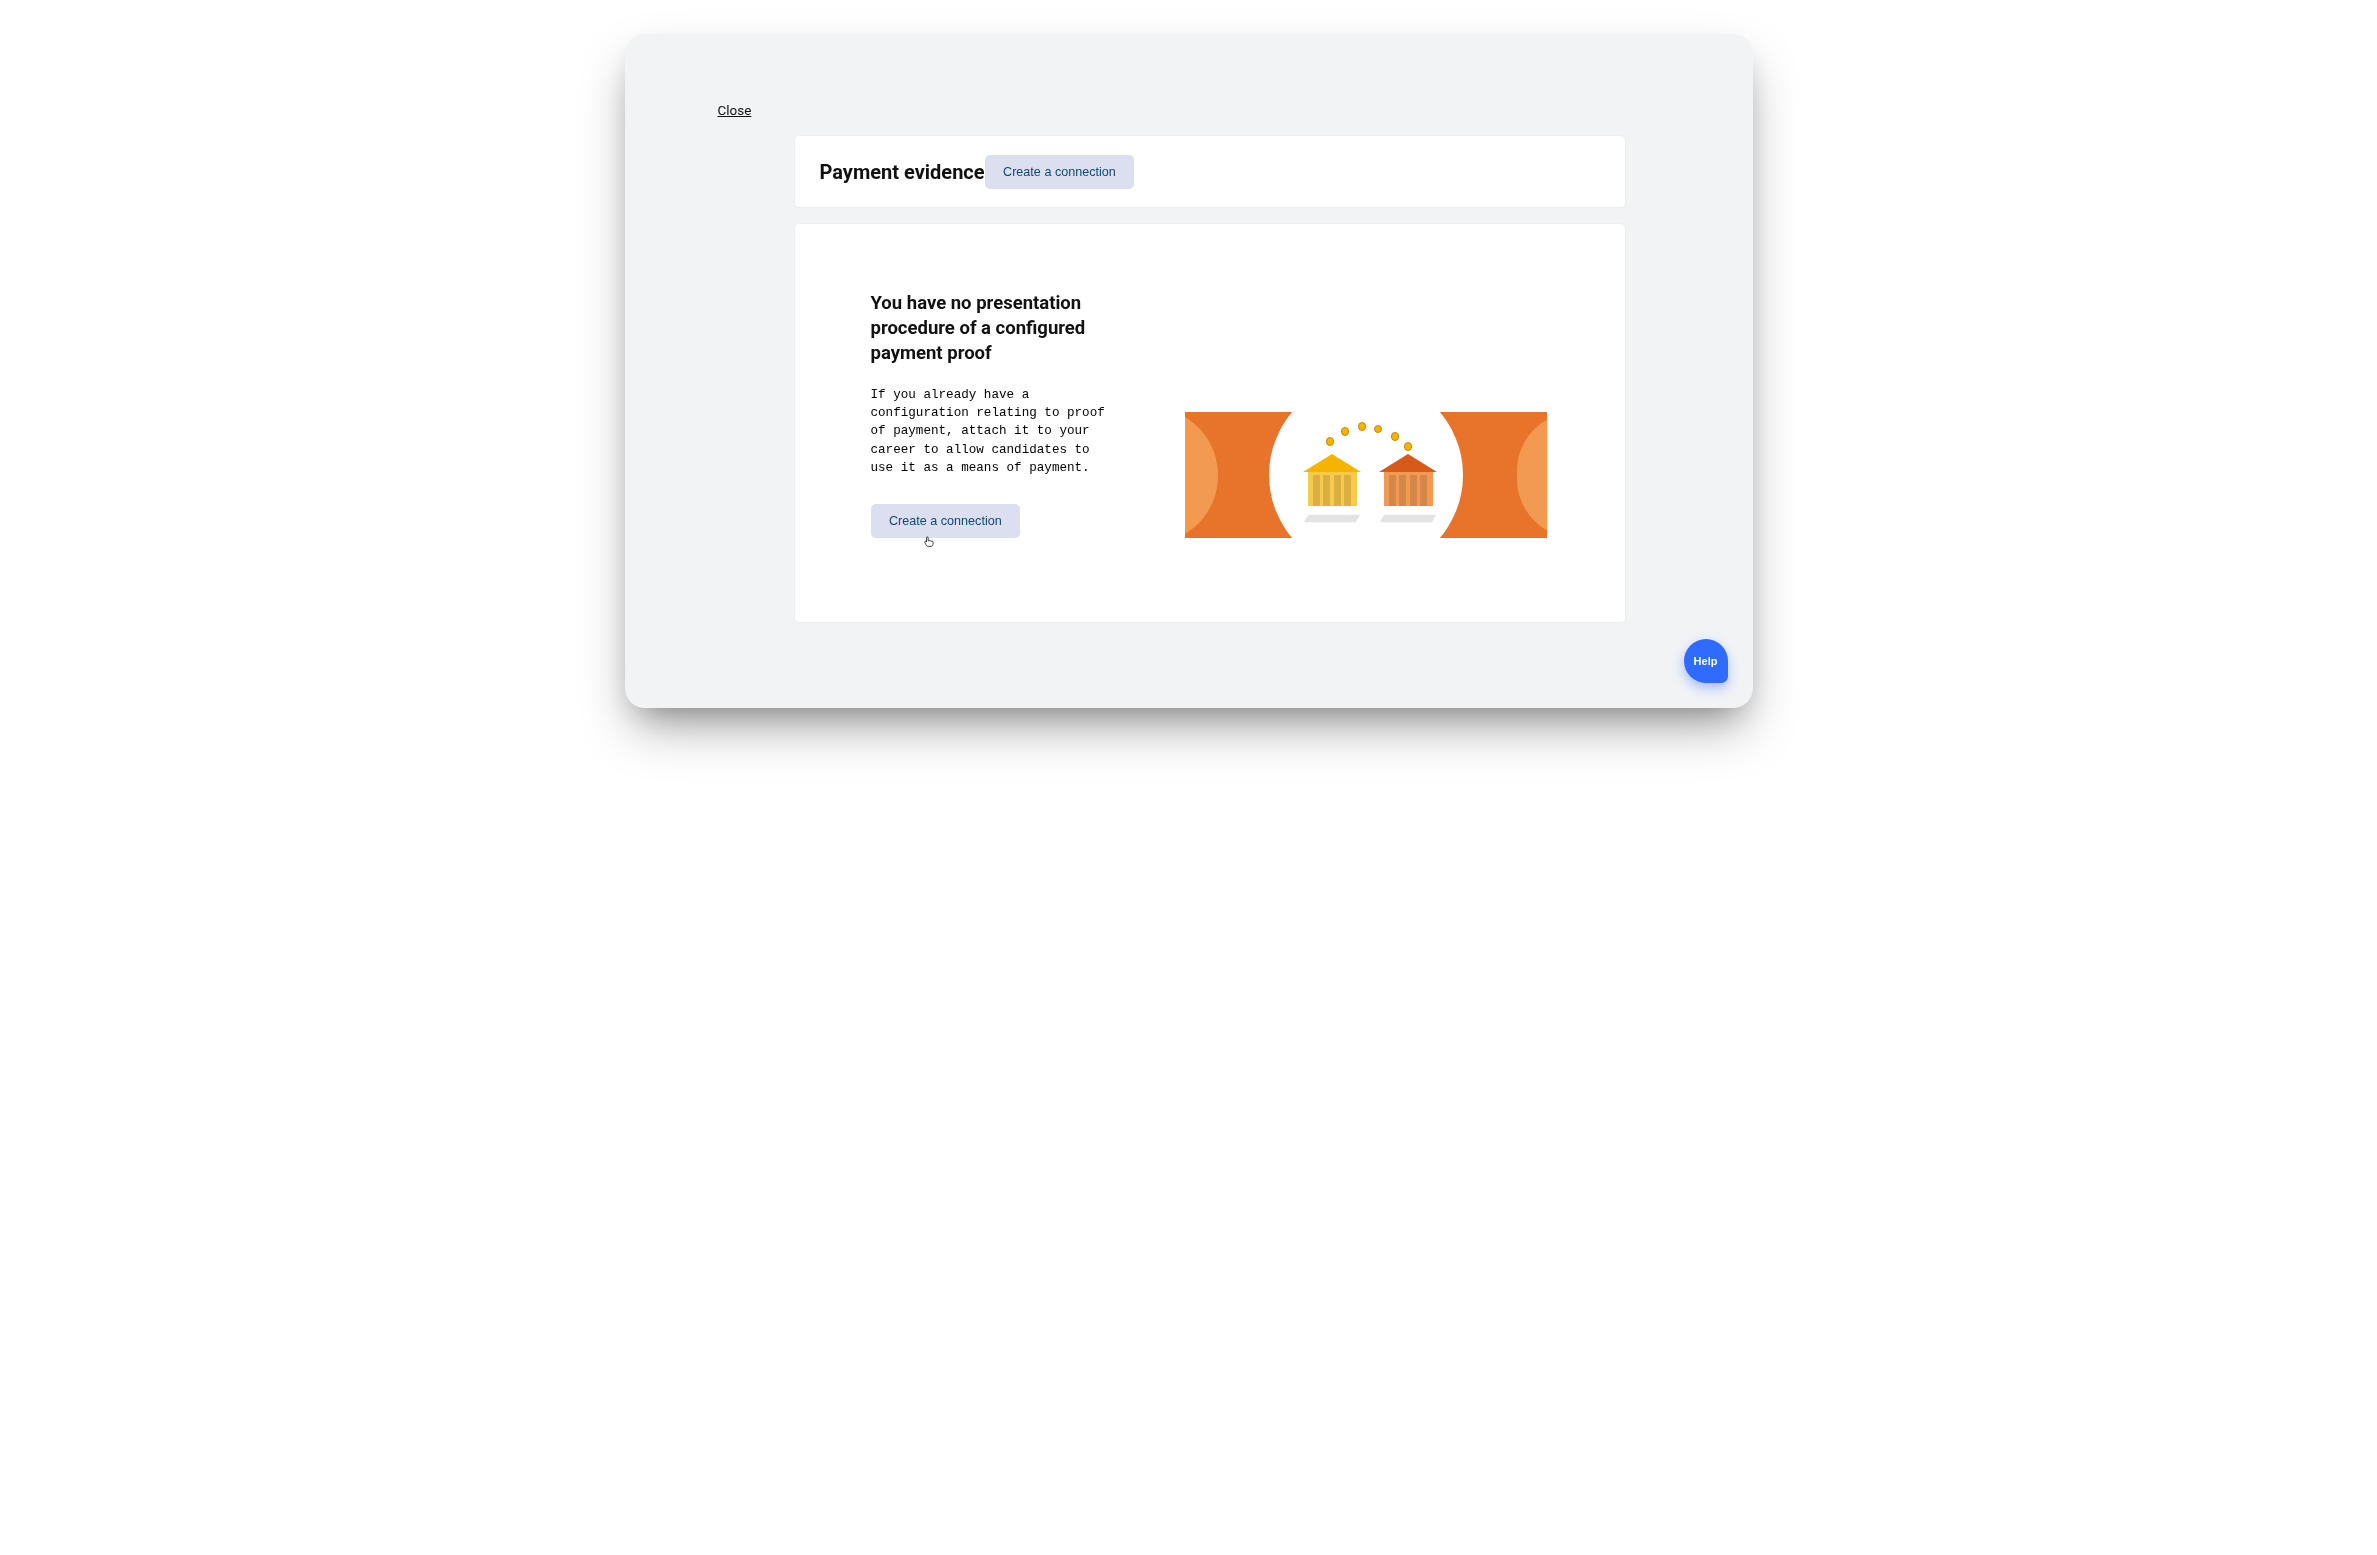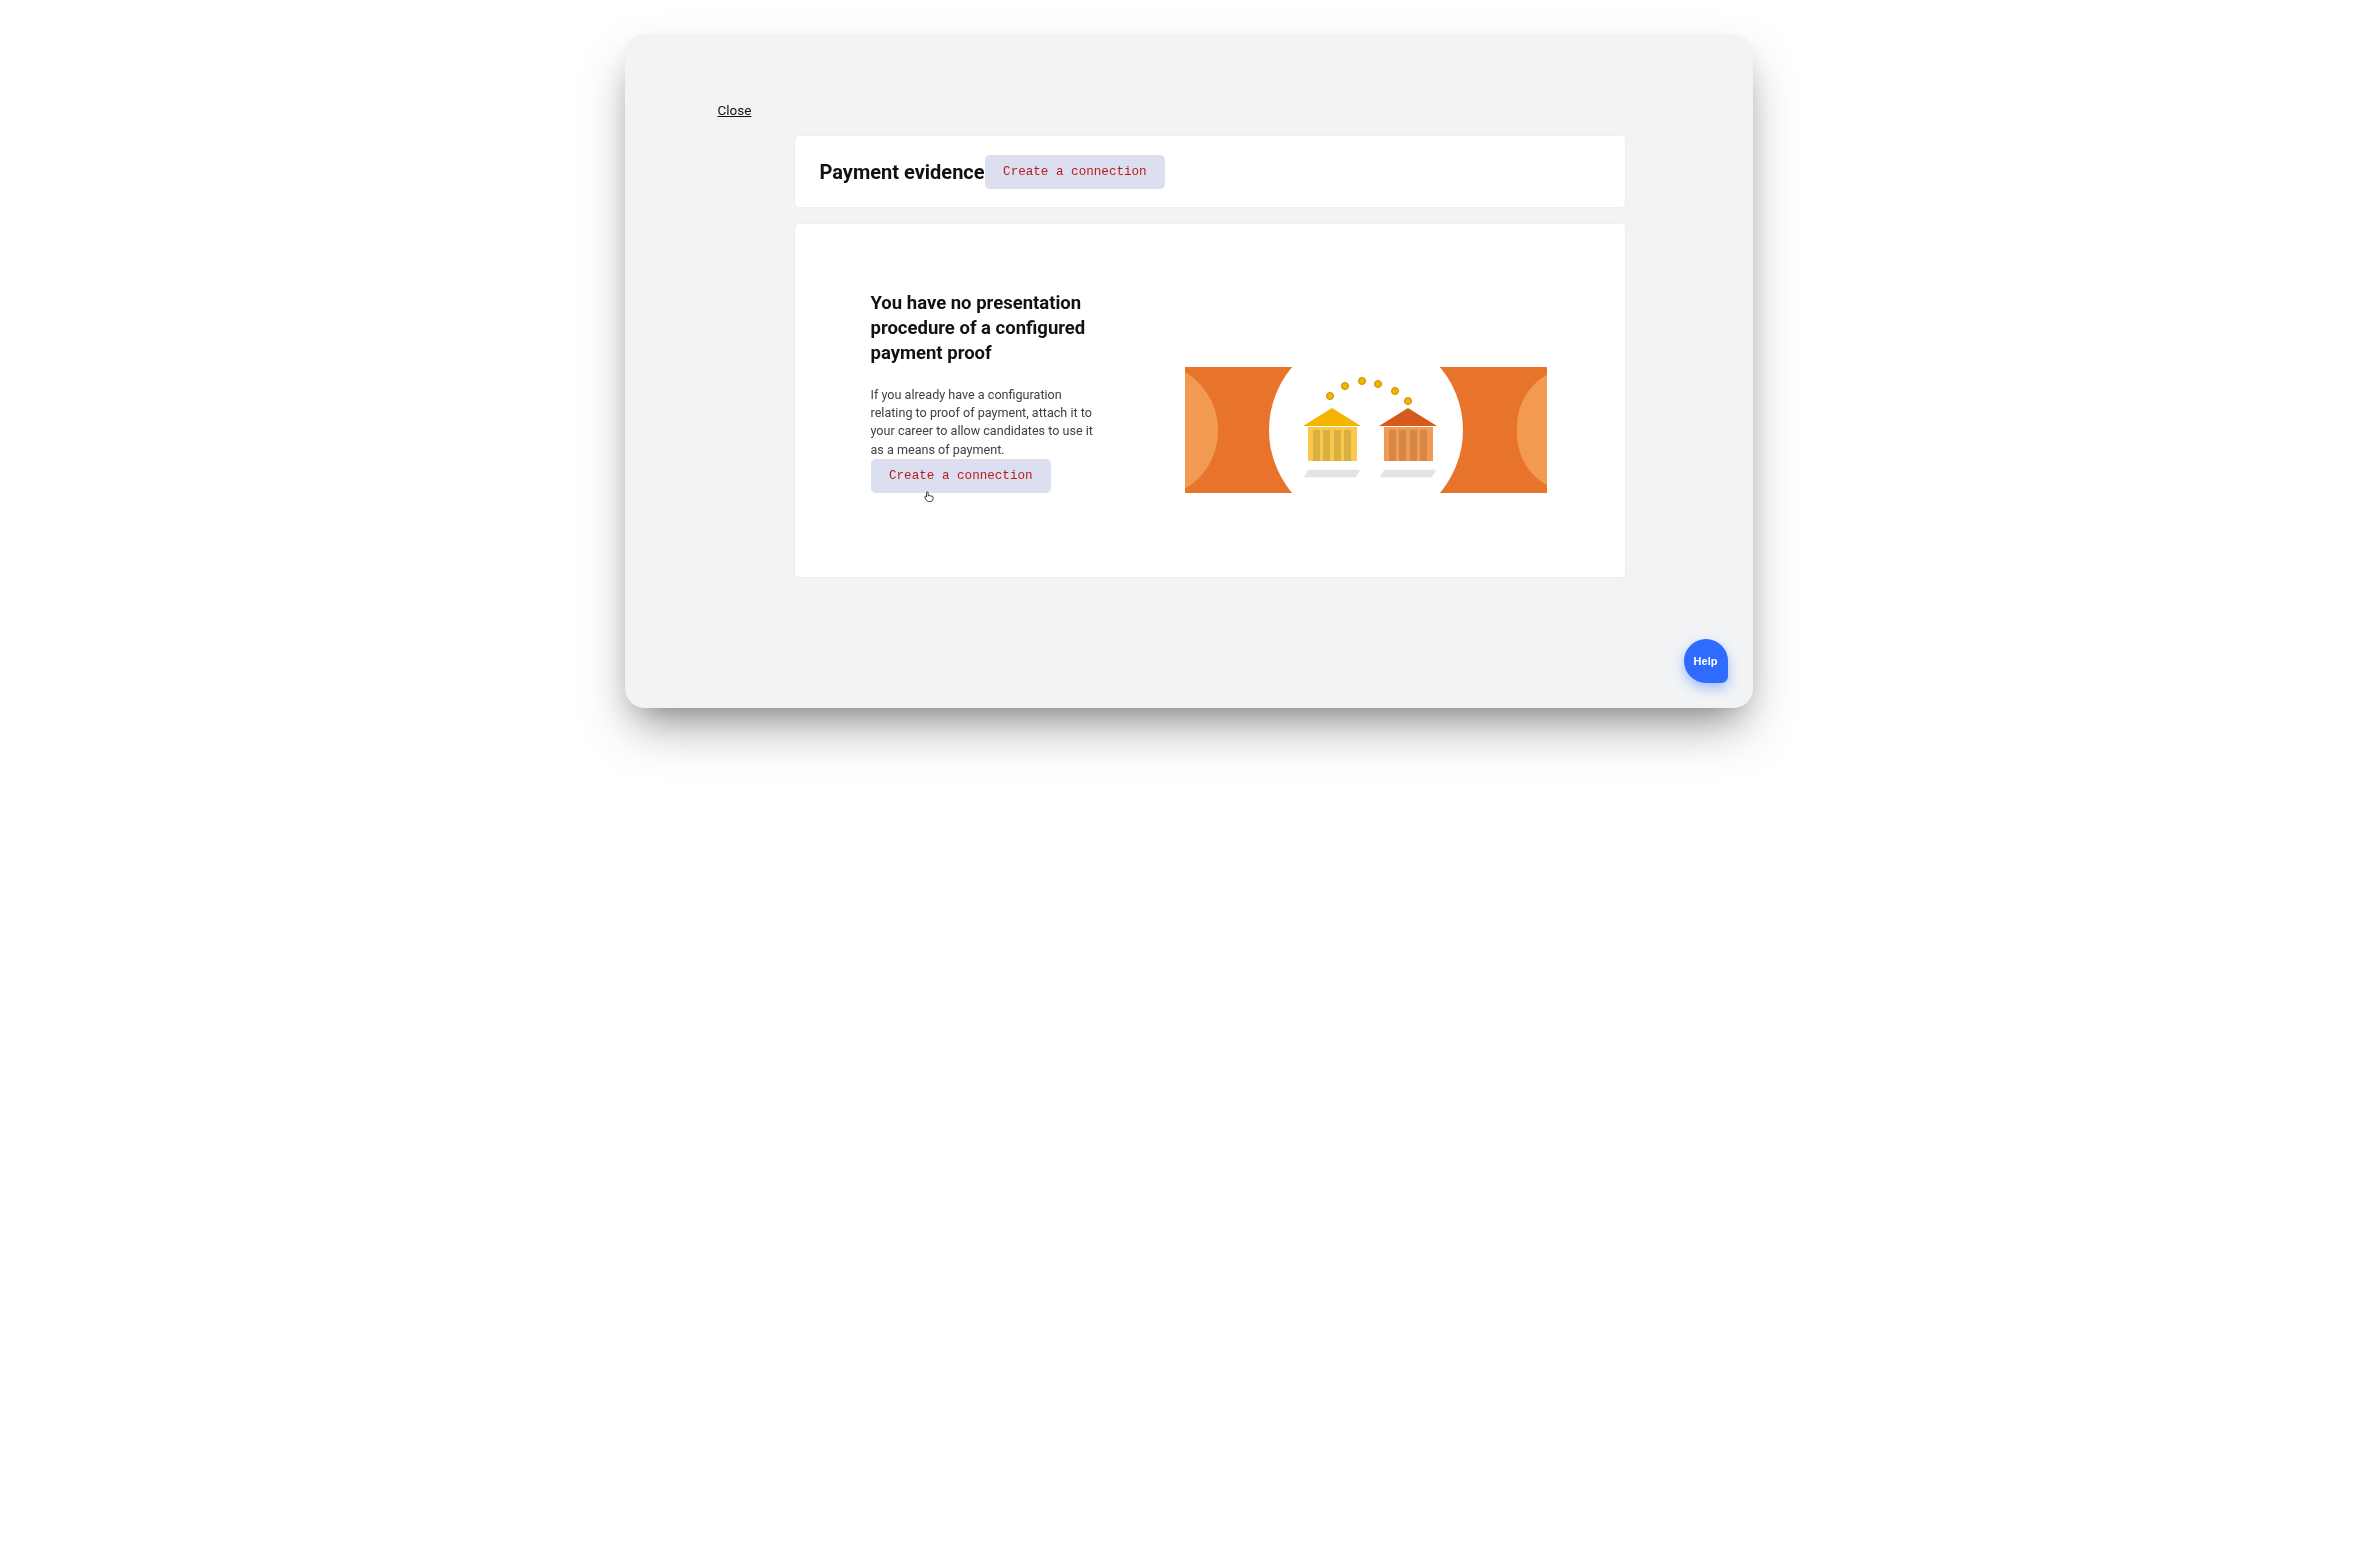--- a/index.html
+++ b/index.html
@@ -39,27 +39,26 @@
     align-items: center;
     border: 0.8px solid #eceef0;
   }
   .header-title {
     font-size: 20px;
     font-weight: 700;
     color: #111;
   }
   .btn {
     background: #dcdff0;
-    color: #b91c1c;
+    color: #0c4a6e;
     border: none;
     border-radius: 5px;
     padding: 10px 18.5px;
     font-size: 12.6px;
     cursor: pointer;
-    font-family: Liberation Mono, monospace;
   }
   .body-card {
     background: #ffffff;
     border-radius: 5px;
     margin: 15px 76px 0 118px;
     padding: 67px 51px 84px 76px;
     display: flex;
     gap: 51px;
     align-items: flex-end;
     border: 0.8px solid #eceef0;
@@ -67,22 +66,24 @@
   .text-col { flex: 0 0 236px; }
   .empty-title {
     font-size: 18.5px;
     font-weight: 700;
     color: #111;
     line-height: 1.35;
     margin-bottom: 20px;
   }
   .empty-desc {
     font-size: 12.6px;
-    color: #404040;
+    color: #000000;
     line-height: 1.45;
+    margin-bottom: 27px;
+    font-family: Liberation Mono, monospace;
   }
   .illus-col { flex: 1; display:flex; justify-content:center; align-items:center; }
   .illus {
     width: 362px;
     height: 126px;
     background: #e8742c;
     position: relative;
     overflow: hidden;
   }
   .illus .white-blob {

